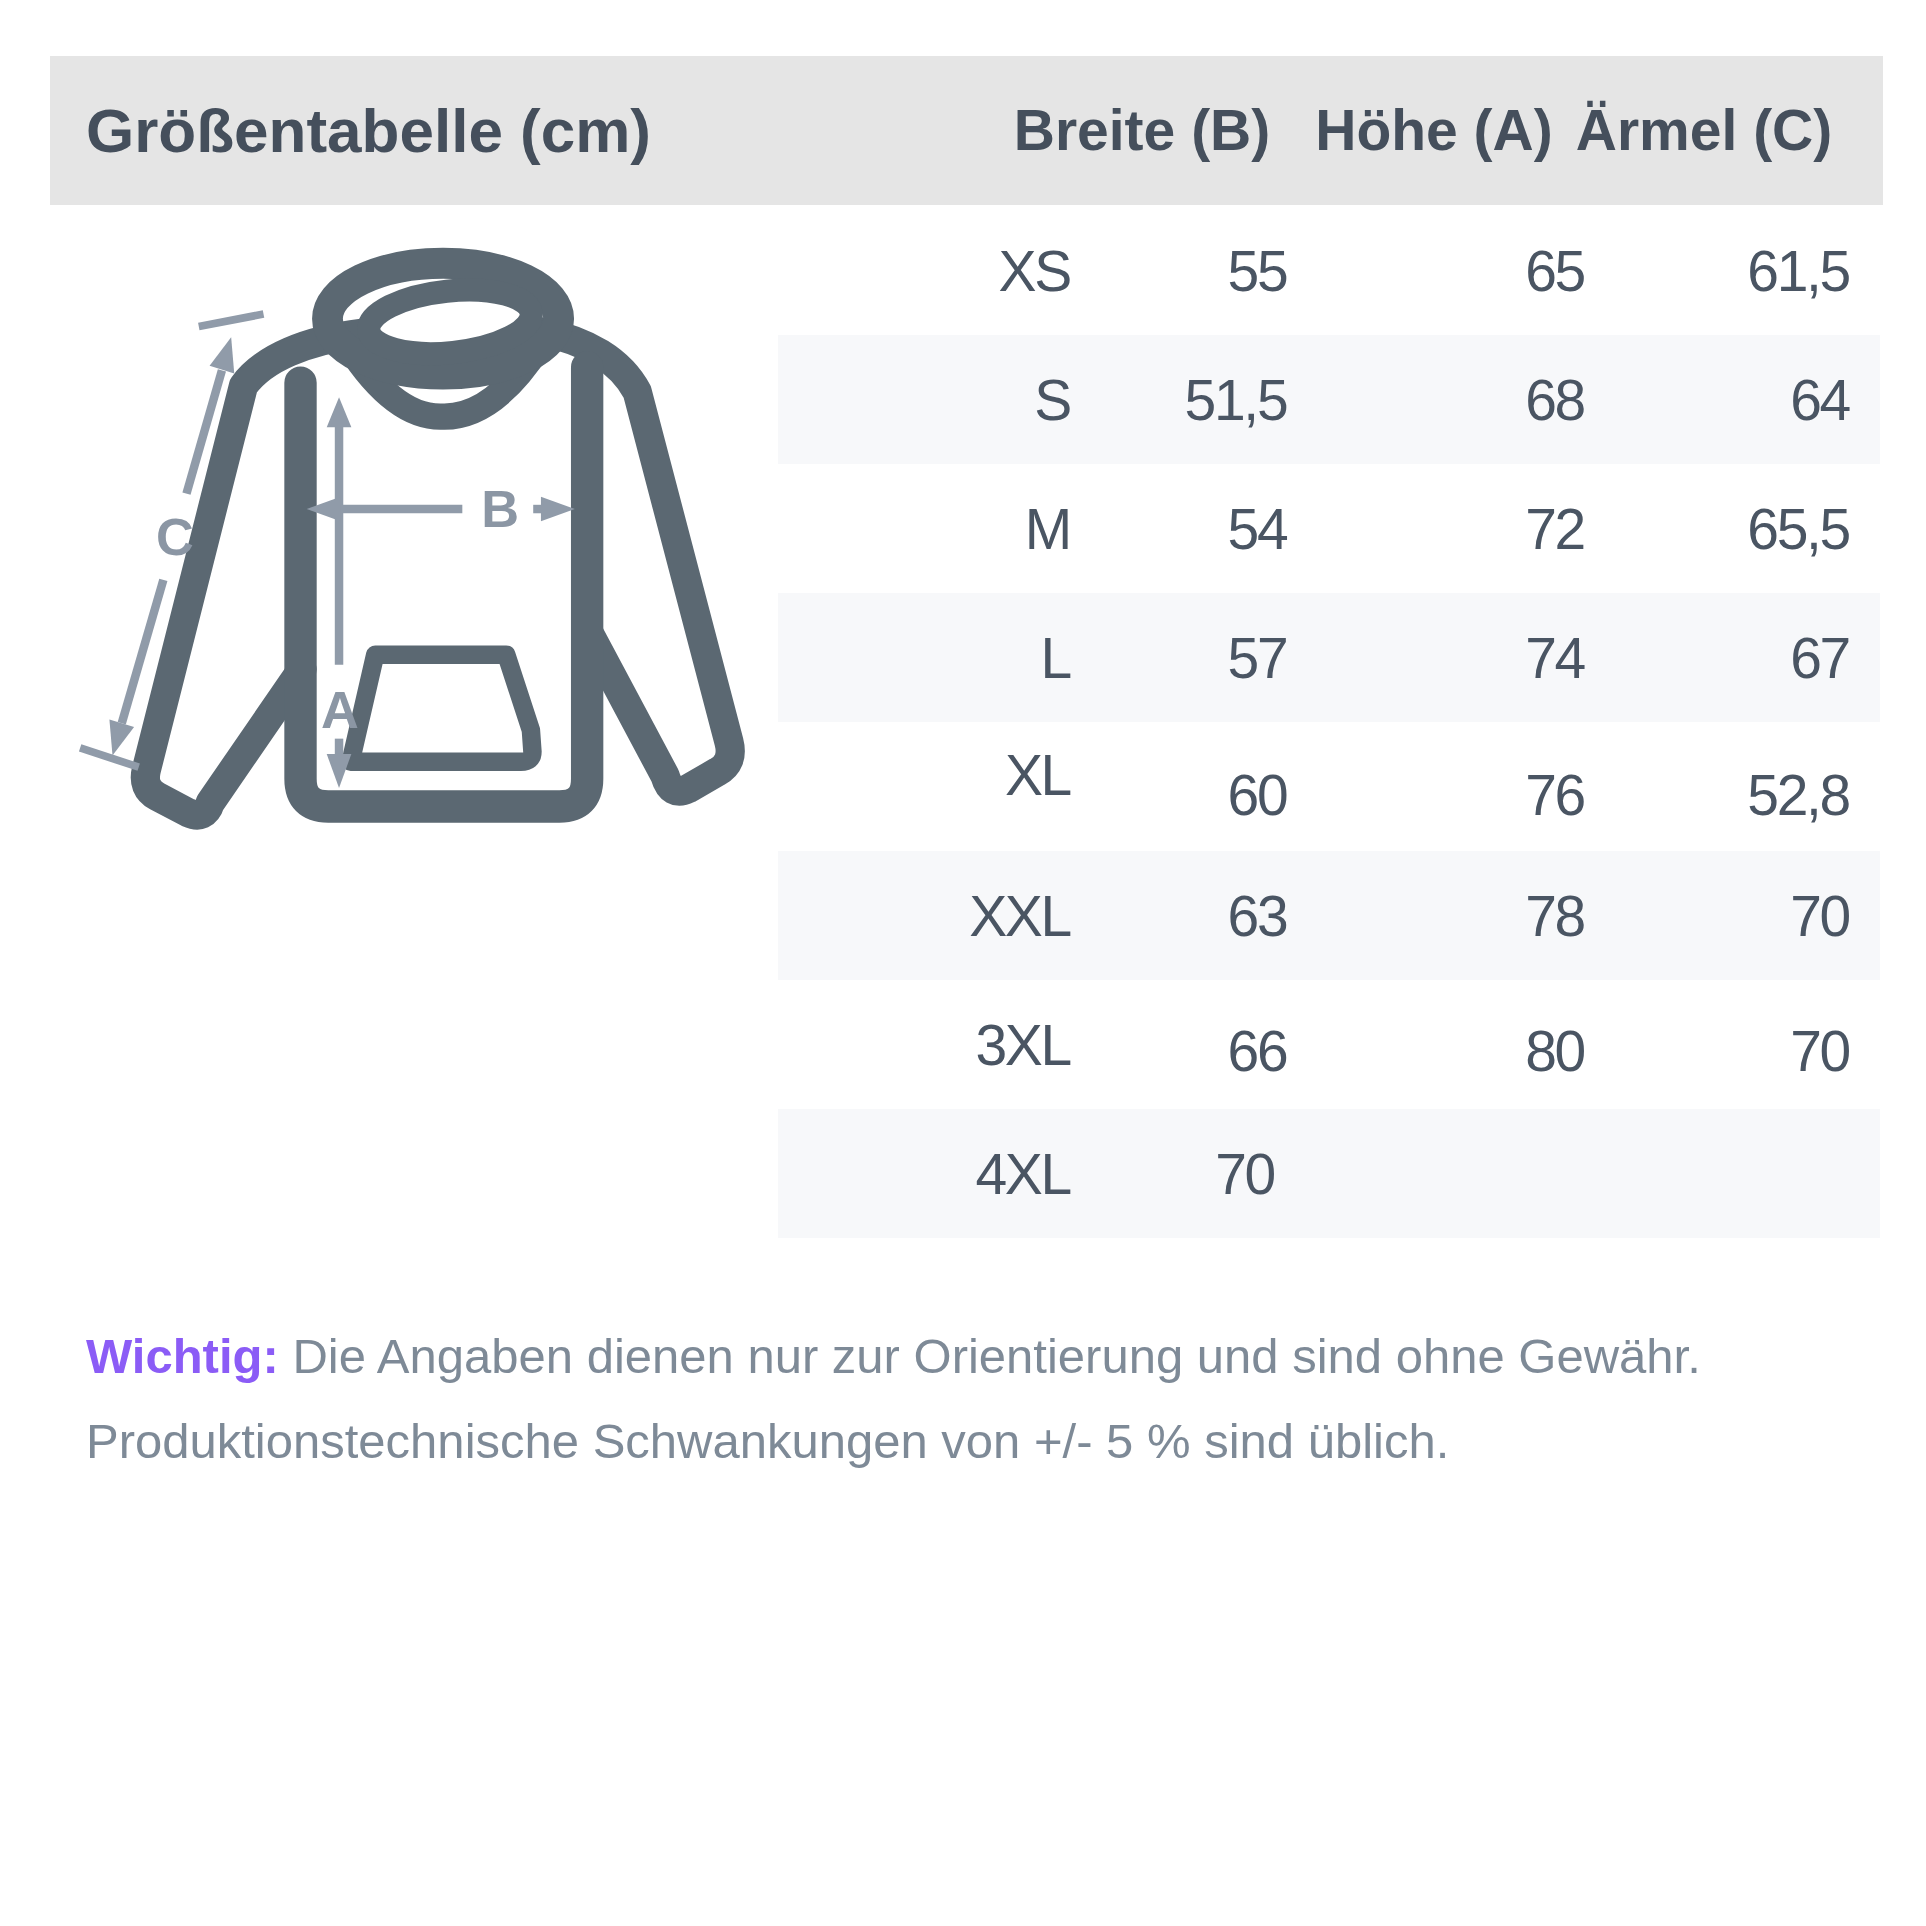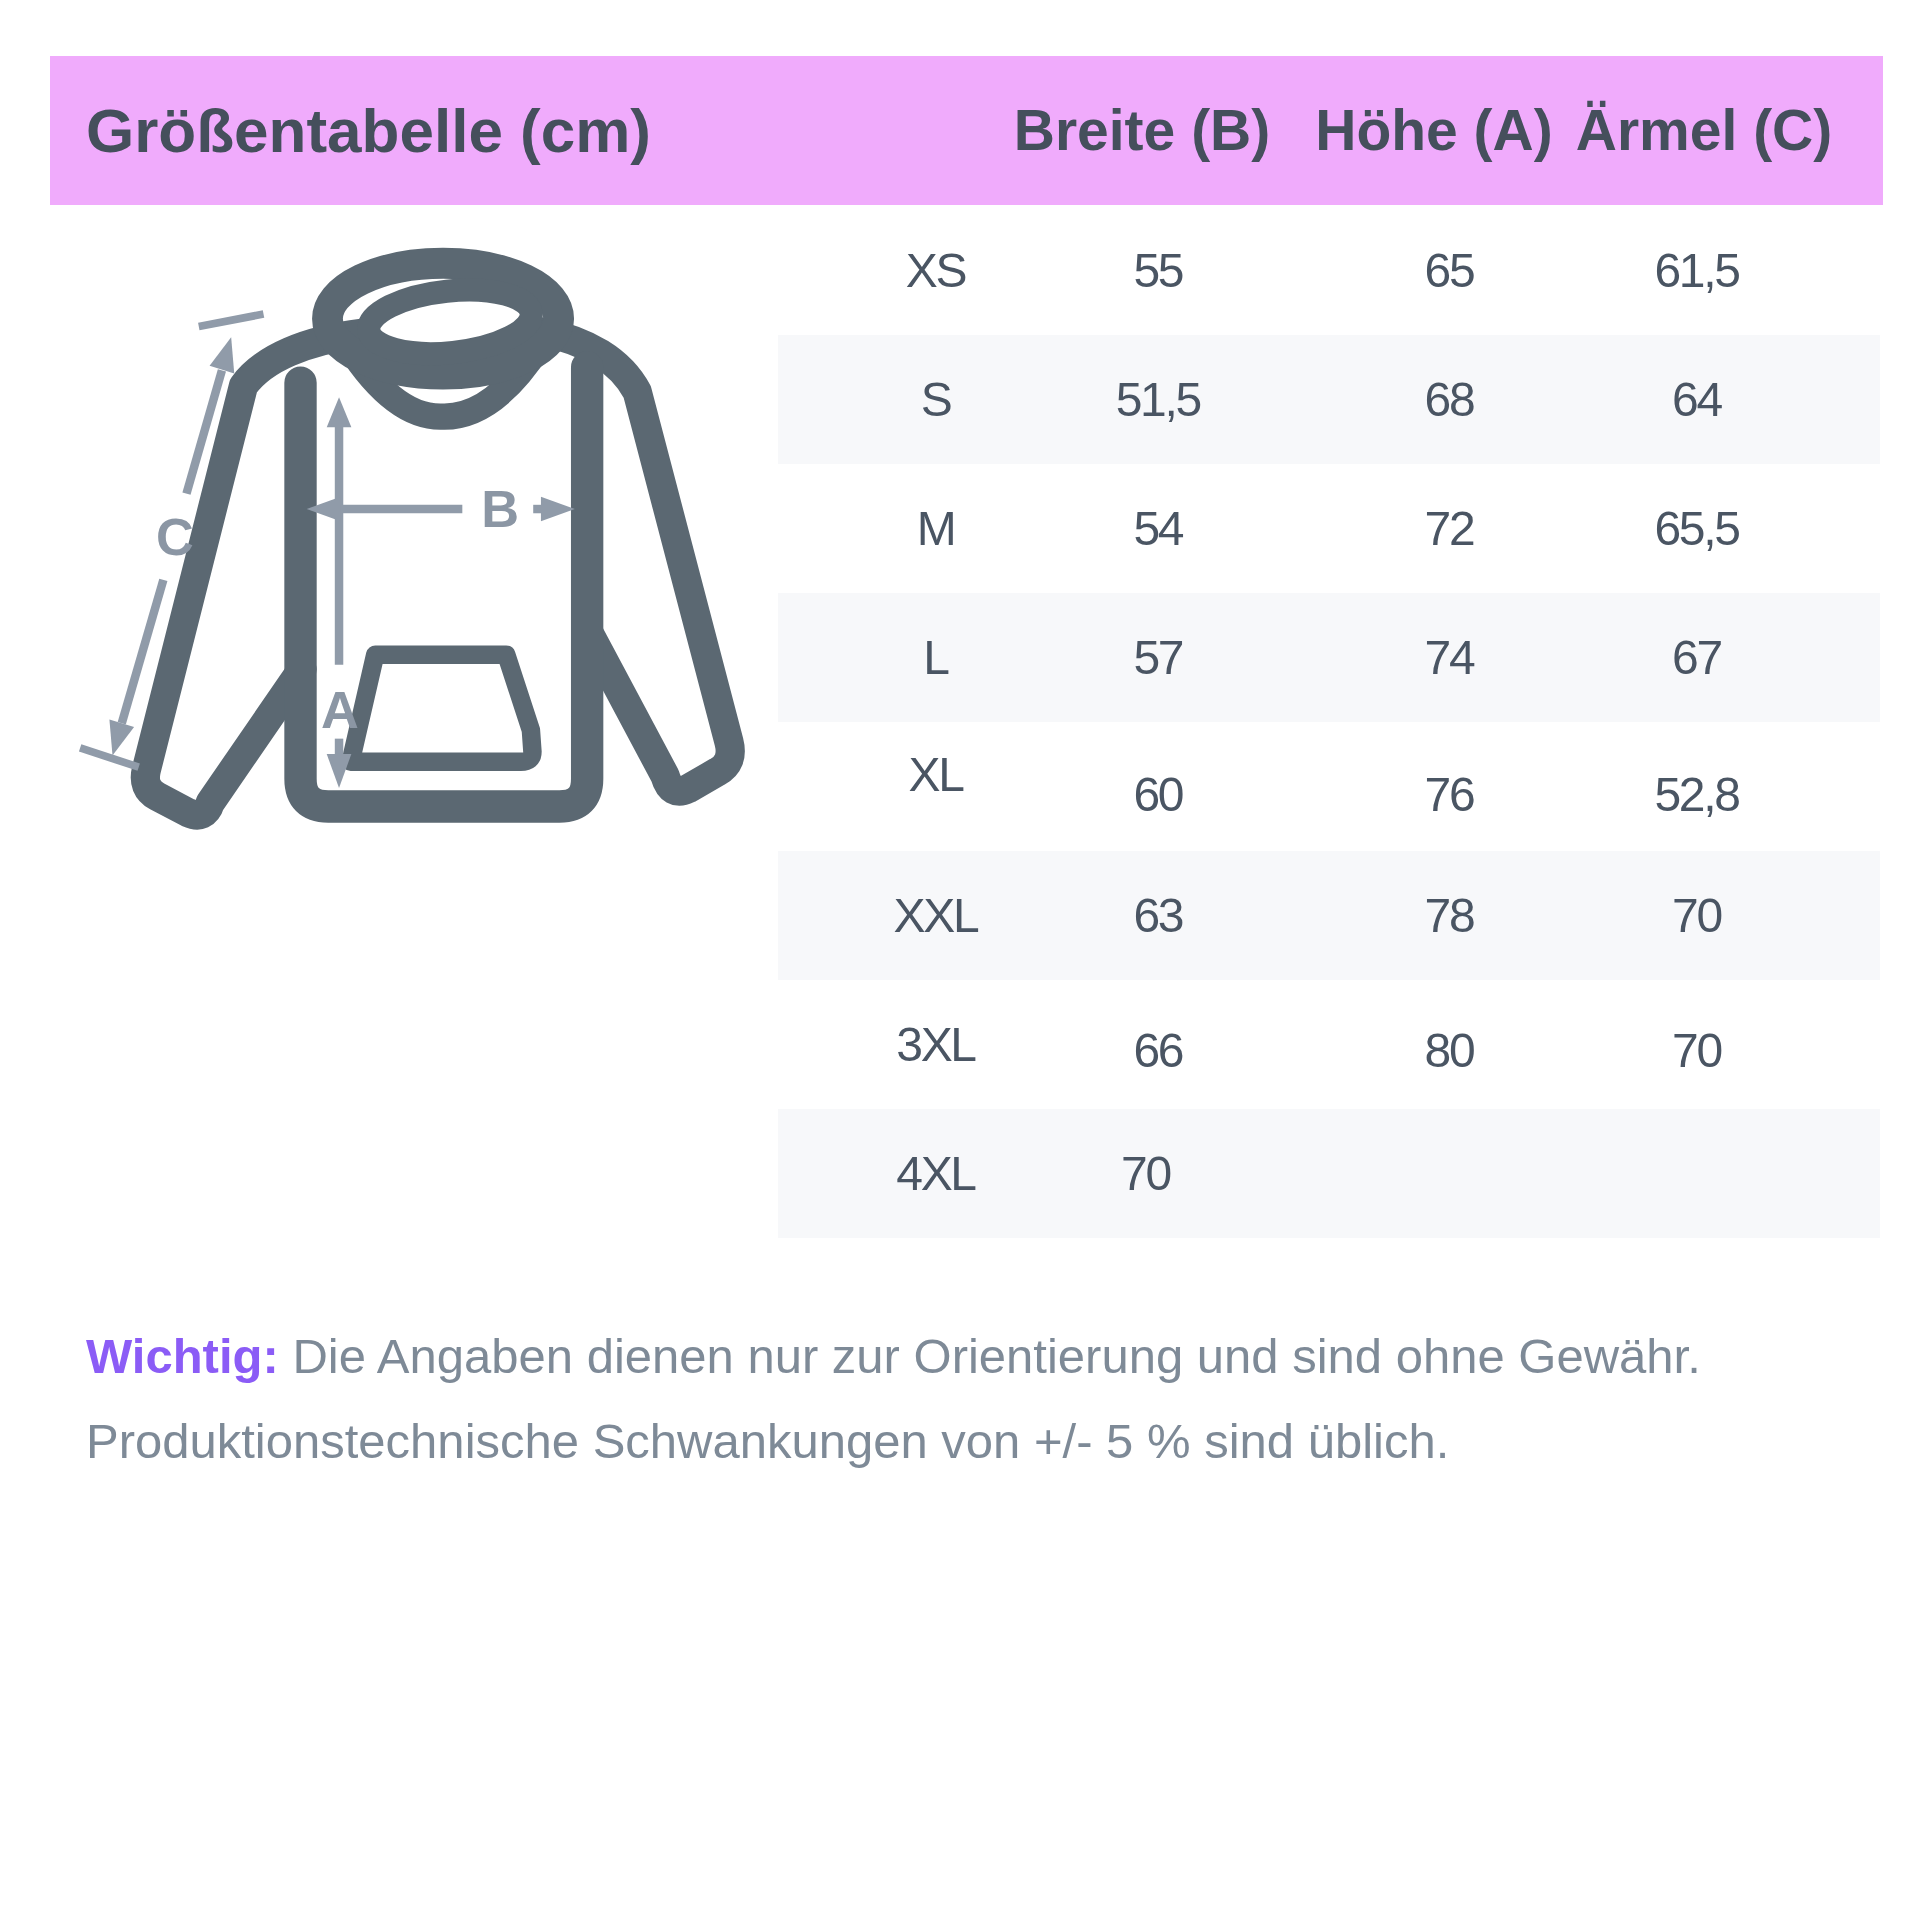--- a/index.html
+++ b/index.html
@@ -1,32 +1,32 @@
 <!DOCTYPE html>
 <html style="font-size:12.3px"><head>
 <meta charset="utf-8">
 <style>
   html,body{margin:0;padding:0;background:#ffffff;}
   body{width:1926px;height:1926px;position:relative;font-family:"Liberation Sans","DejaVu Sans",sans-serif;overflow:hidden;}
 
   
-  .header-bar{position:absolute;left:50px;top:56px;width:1833px;height:149px;background:#f0abfc;}
+  .header-bar{position:absolute;left:50px;top:56px;width:1833px;height:149px;background:#e5e5e5;}
   .header-title{position:absolute;left:36px;top:0;height:149px;line-height:149px;
     font-size:62px;font-weight:bold;color:#454f5c;white-space:nowrap;}
   .col-header{position:absolute;top:0;height:149px;line-height:149px;transform:translateX(-50%);
     font-size:57px;font-weight:bold;color:#454f5c;white-space:nowrap;}
   .col-header.c1{left:1092px;}
   .col-header.c2{left:1384px;}
   .col-header.c3{left:1654px;}
 
   
   .size-table{position:absolute;left:778px;top:206px;width:1102px;}
   .size-row{display:grid;grid-template-columns:269px 257px 270px 305px;height:129px;align-items:center;}
   .size-row.striped{background:#f7f8fa;}
-  .cell{text-align:center;font-size:48px;letter-spacing:-2.3px;color:#4a5563;white-space:nowrap;}
+  .cell{text-align:right;font-size:57px;letter-spacing:-2.3px;color:#4a5563;white-space:nowrap;}
   .cell span{display:inline-block;}
   .cell.size  span{transform:translateX(23px);}
   .cell.val-b span{transform:translateX(-17.7px);}
   .cell.val-a span{transform:translateX(10px);}
   .cell.val-c span{transform:translateX(-30px);}
   
   .size-row.row-xl .cell.size  span{transform:translateX(23px) translateY(-12.3px);}
   .size-row.row-xl .cell.val-b span{transform:translateX(-17.7px) translateY(7.7px);}
   .size-row.row-xl .cell.val-a span{transform:translateX(10px)  translateY(7.7px);}
   .size-row.row-xl .cell.val-c span{transform:translateX(-30px) translateY(7.7px);}

